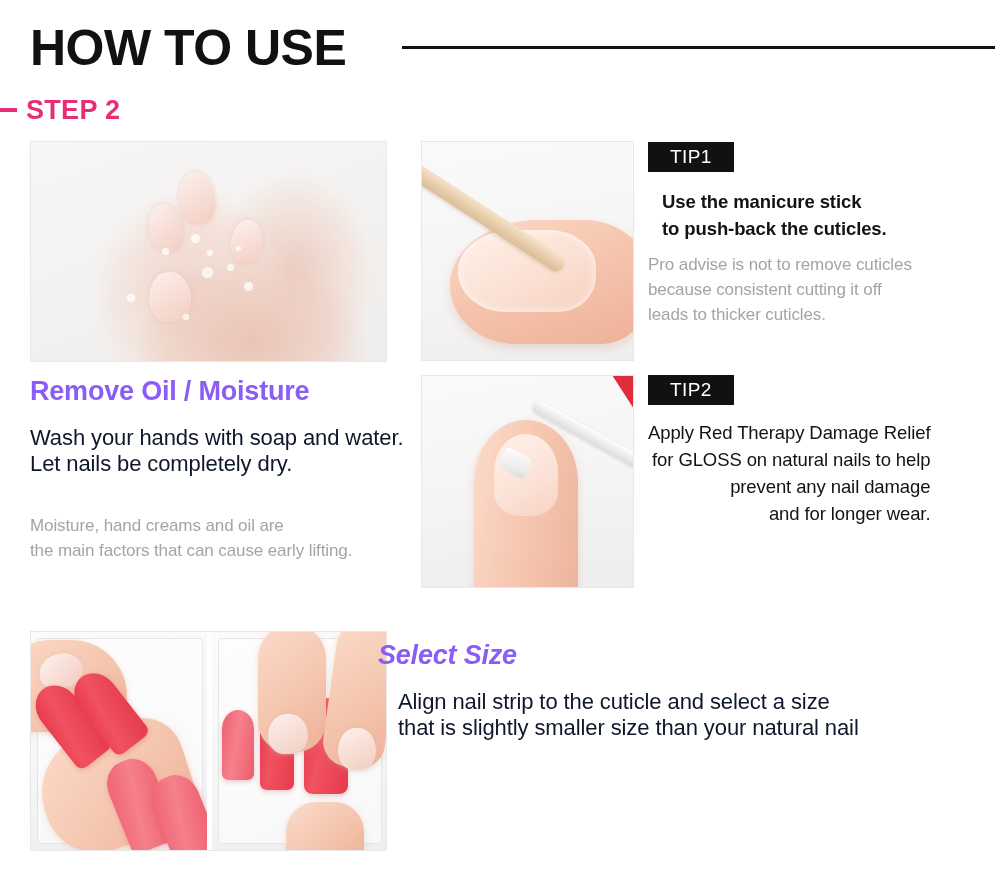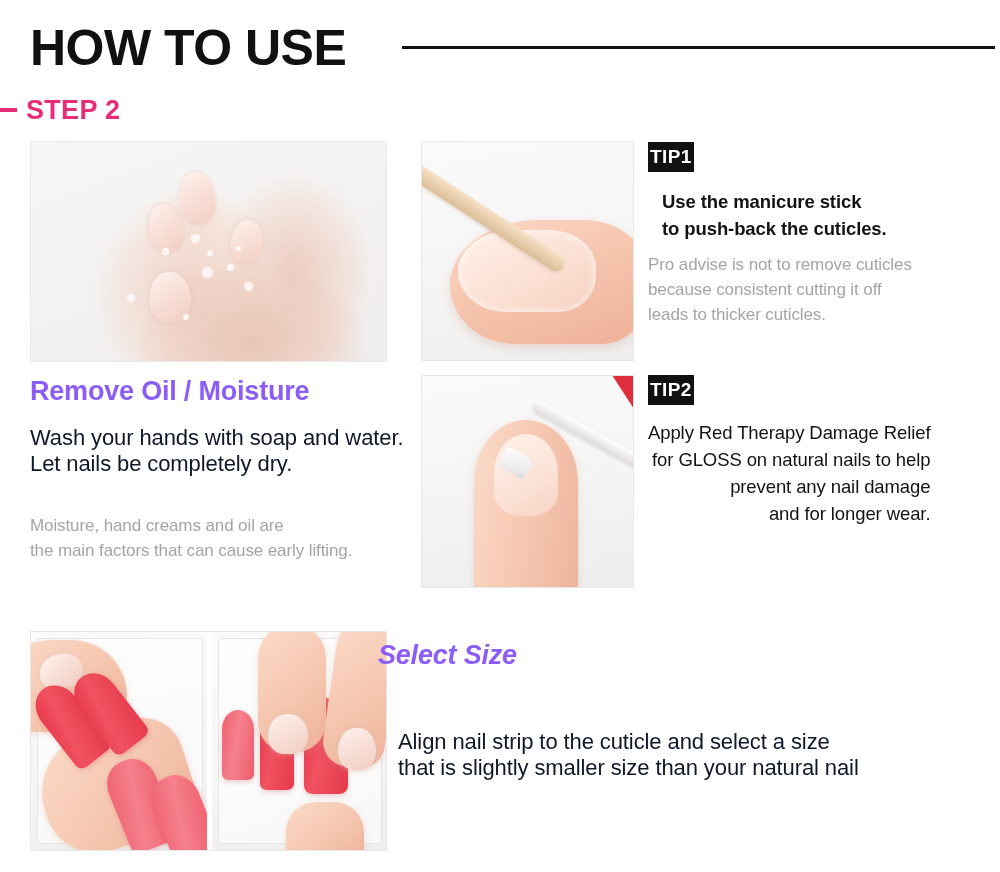--- a/index.html
+++ b/index.html
@@ -234,34 +234,34 @@
     color: #a5a4a4;
     line-height: 25px;
     letter-spacing: -0.1px;
   }
 
   #remove-oil-title   { left: 30px;  top: 374px; }
   #remove-oil-body    { left: 30px;  top: 425px; }
   #remove-oil-note    { left: 30px;  top: 513px; }
 
   #select-size-title  { left: 378px; top: 638px; font-style: italic; }
-  #select-size-body   { left: 398px; top: 689px; margin-top: 40px; }
+  #select-size-body   { left: 398px; top: 689px; }
 
   
   .tip-badge {
     position: absolute;
     background: #111111;
     color: #ffffff;
     font-size: 19px;
-    font-weight: 700;
+    font-weight: 400;
     letter-spacing: 0.4px;
     display: flex;
     align-items: center;
     justify-content: center;
-    padding: 0 2px;
+    padding: 0 22px;
     height: 30px;
   }
   #tip1-badge { left: 648px; top: 142px; }
   #tip2-badge { left: 648px; top: 375px; }
 
   #tip1-body  { left: 648px; top: 188px; font-size: 18.5px; font-weight: 600; color: #131313; line-height: 27px; margin-left: 14px; }
   #tip1-note  { left: 648px; top: 252px; }
   #tip2-body  { left: 648px; top: 419px; font-size: 18.5px; font-weight: 500; color: #131313; line-height: 27px; text-align: right; }
 
   .nowrap-lines { white-space: pre-line; }

